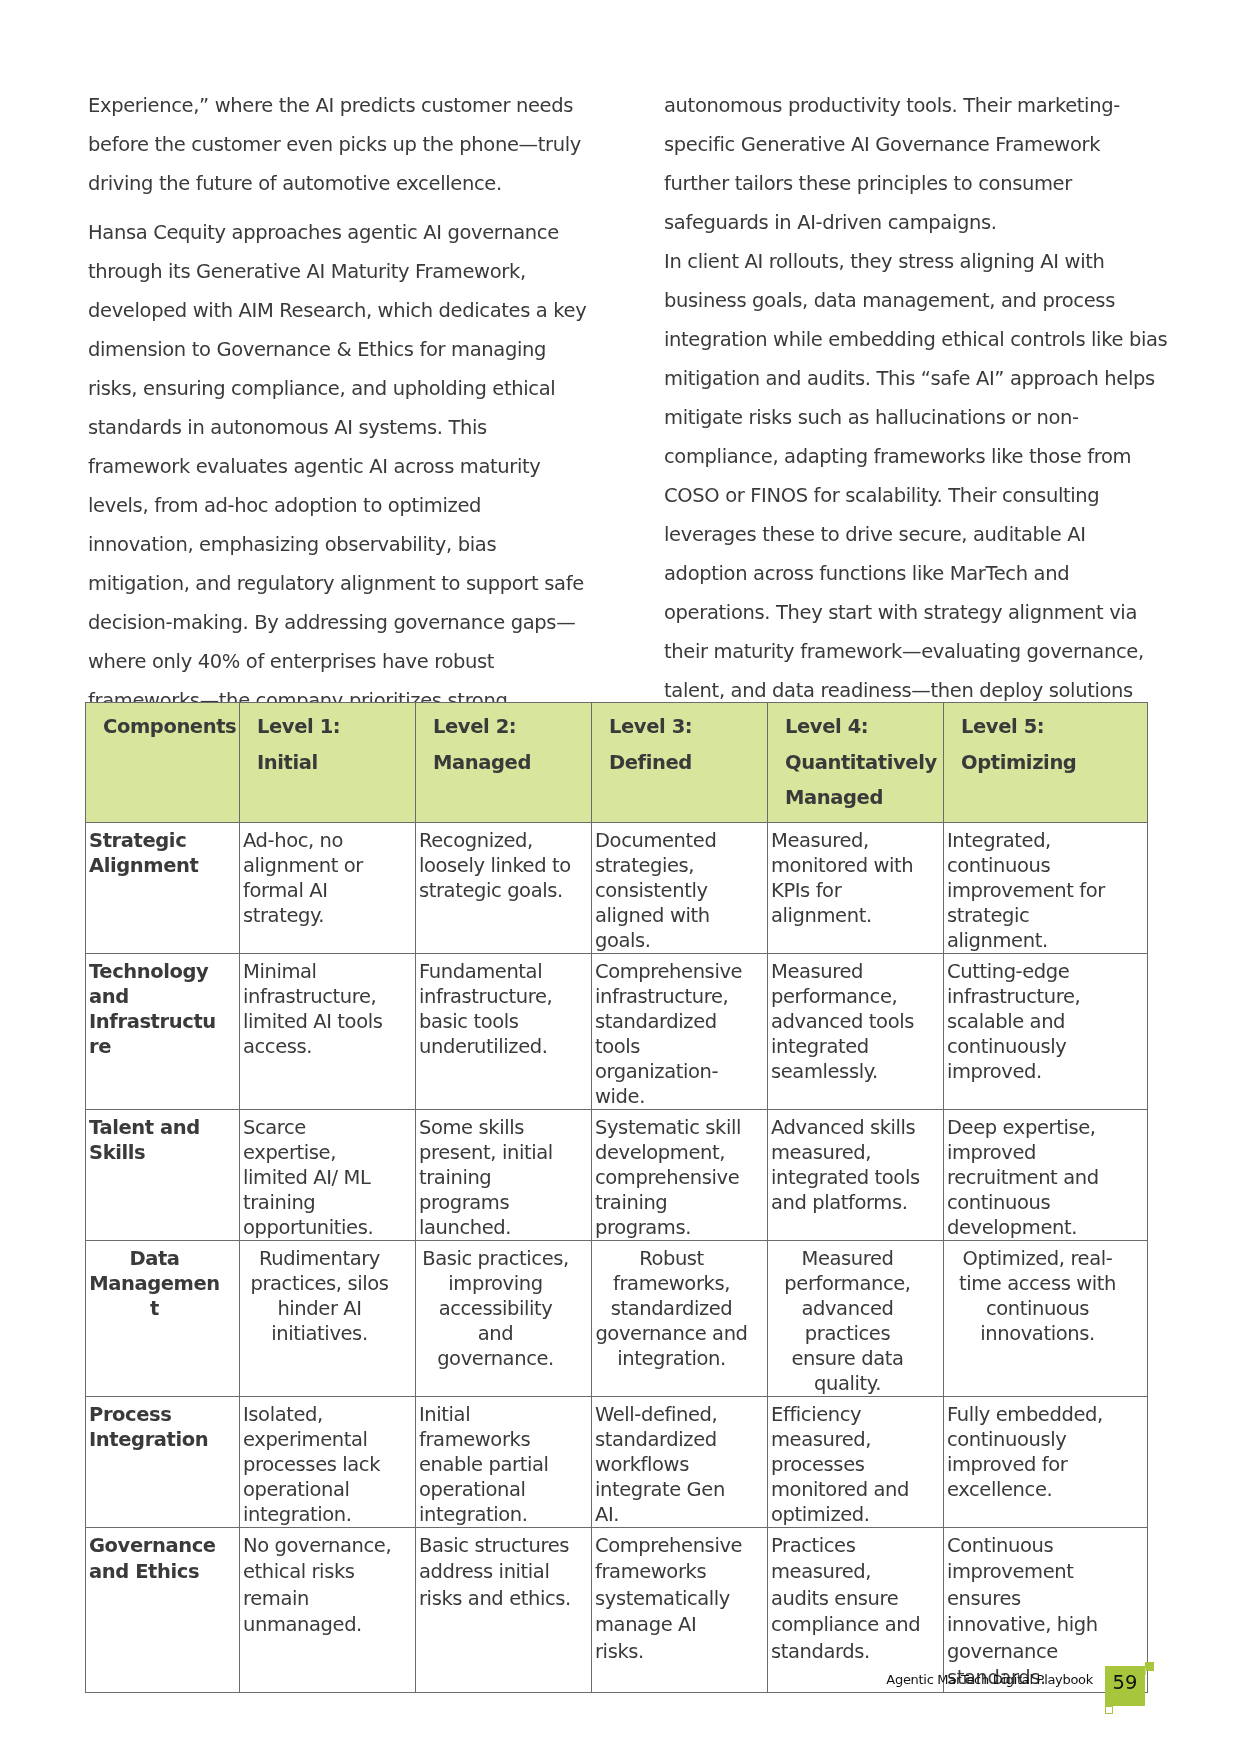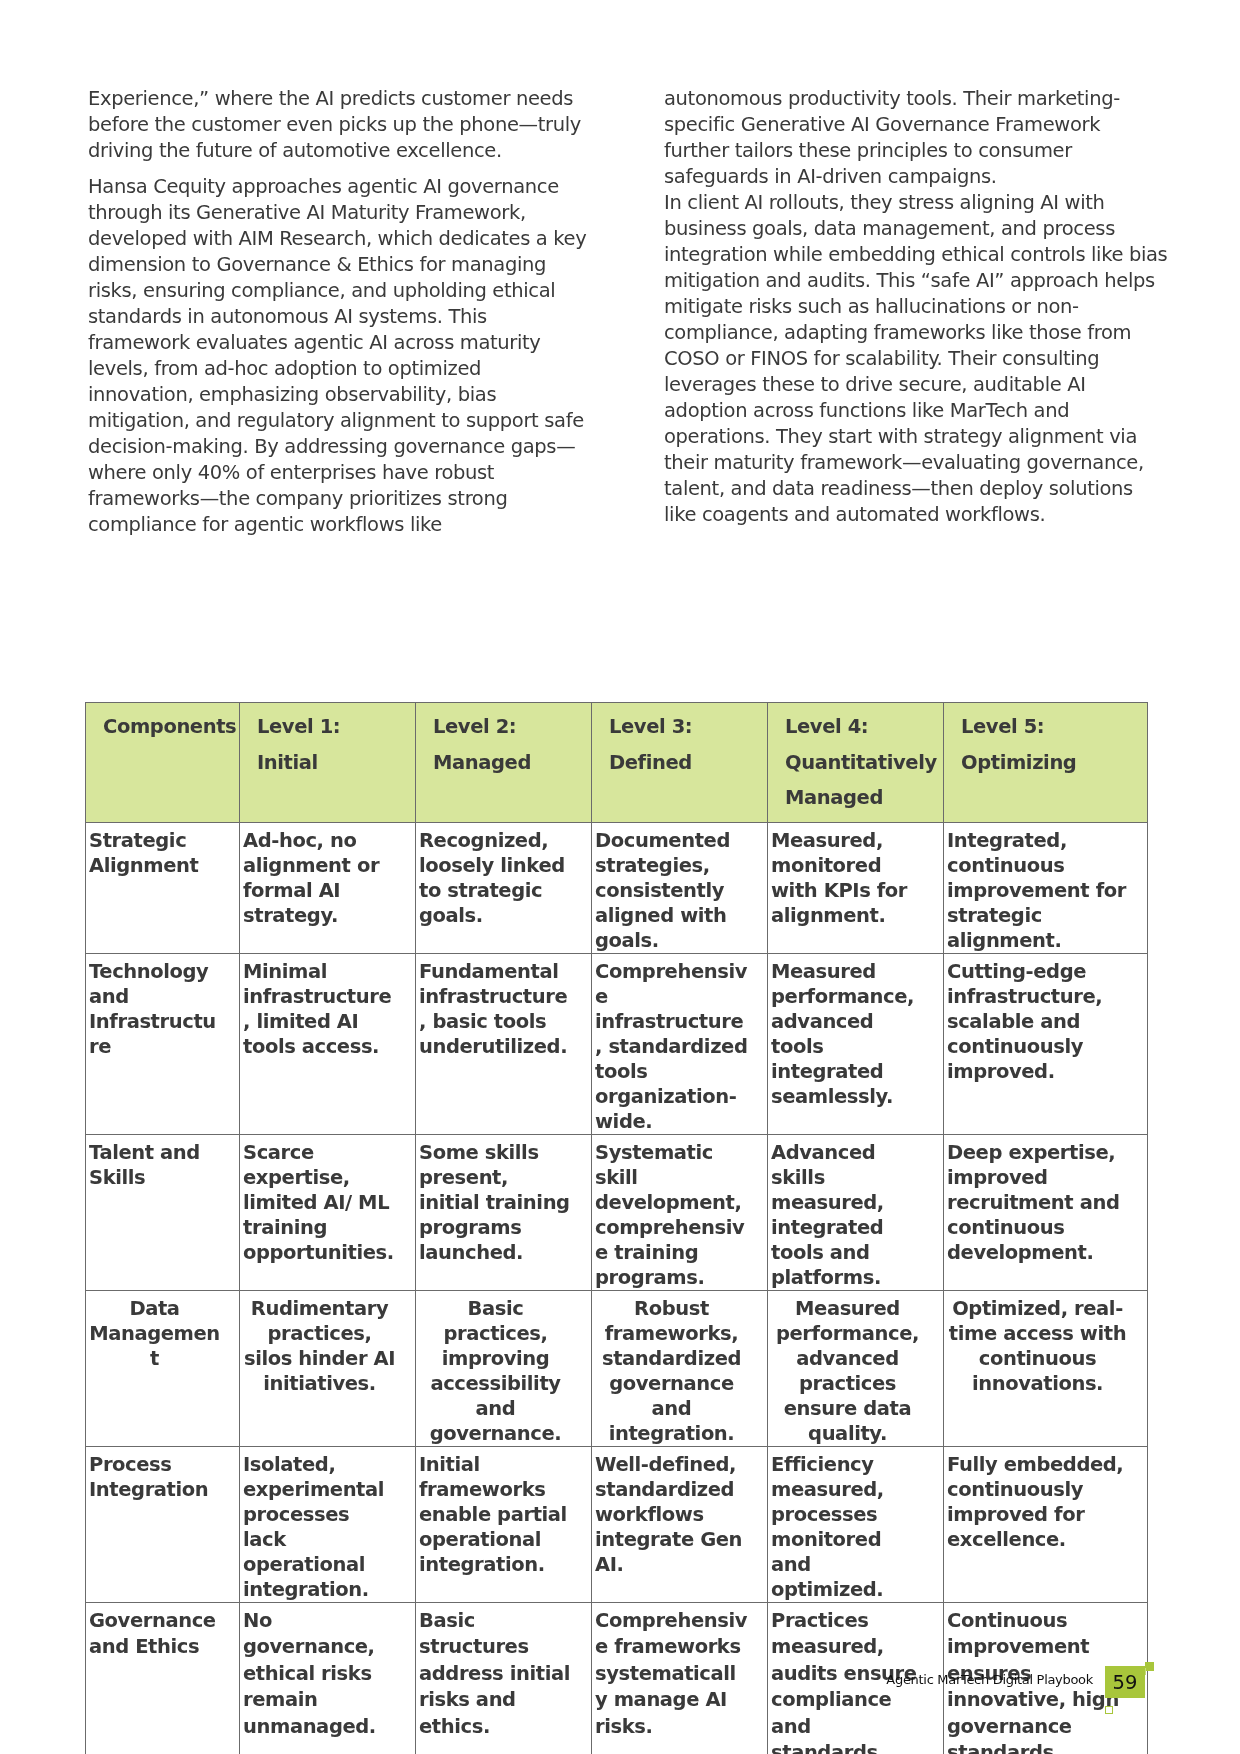--- a/index.html
+++ b/index.html
@@ -2,40 +2,40 @@
 <html><head>
 <meta charset="utf-8">
 <style>
   html, body { margin: 0; padding: 0; background: #ffffff; }
   body {
     width: 1240px; height: 1754px; position: relative; overflow: hidden;
     font-family: "DejaVu Sans", sans-serif; color: #3a3a3a;
   }
   .col {
     position: absolute; top: 86px;
-    font-size: 19.5px; line-height: 26px; letter-spacing: -0.35px;
+    font-size: 19.5px; line-height: 39px; letter-spacing: -0.35px;
   }
   .col p { margin: 0; }
   .col-left { left: 88px; width: 500px; }
   .col-right { left: 664px; width: 505px; }
   .col-left p + p { margin-top: 10px; }
 
   table.maturity {
     position: absolute; left: 85px; top: 702px; width: 1062px;
     border-collapse: collapse; table-layout: fixed;
     font-size: 19.5px; letter-spacing: -0.4px;
   }
   table.maturity col.c0 { width: 154px; }
   table.maturity col.c1 { width: 176px; }
   table.maturity col.c2 { width: 176px; }
   table.maturity col.c3 { width: 176px; }
   table.maturity col.c4 { width: 176px; }
   table.maturity col.c5 { width: 204px; }
   table.maturity th, table.maturity td {
-    border: 1.4px solid #6b6b6b; vertical-align: top; text-align: left; font-weight: bold;
+    border: 1.4px solid #6b6b6b; vertical-align: top; text-align: left;
   }
   table.maturity th {
     background: #d7e69c; font-weight: bold; color: #3a3a3a;
     line-height: 35.5px; padding: 6px 6px 6px 17px; height: 97px;
     box-sizing: border-box;
   }
   table.maturity th.comp { }
   table.maturity td {
     line-height: 25px; padding: 5px 19px 0 3px; color: #3a3a3a;
     word-wrap: break-word;
@@ -49,21 +49,21 @@
   tr.r5 td { height: 135px; line-height: 26.5px; }
 
   .footer {
     position: absolute; left: 0; top: 1660px; width: 1240px; height: 60px;
   }
   .footer-title {
     position: absolute; right: 147px; top: 12px;
     font-size: 13px; color: #111111; letter-spacing: -0.3px;
   }
   .page-box {
-    position: absolute; left: 1105px; top: 6px; width: 40px; height: 32px;
+    position: absolute; left: 1105px; top: 6px; width: 40px; height: 40px;
     background: #a8c63b;
     font-size: 19.5px; color: #111111; text-align: center; line-height: 34px;
   }
   .deco-sq1 { position: absolute; left: 1145px; top: 2px; width: 9px; height: 9px; background: #a8c63b; }
   .deco-sq2 { position: absolute; left: 1139px; top: 8px; width: 7px; height: 7px; background: #c5dc78; }
   .deco-sq3 { position: absolute; left: 1105px; top: 46px; width: 8px; height: 8px; border: 1.3px solid #a8c63b; background: #fff; box-sizing: border-box; }
 </style>
 </head>
 <body>
 

